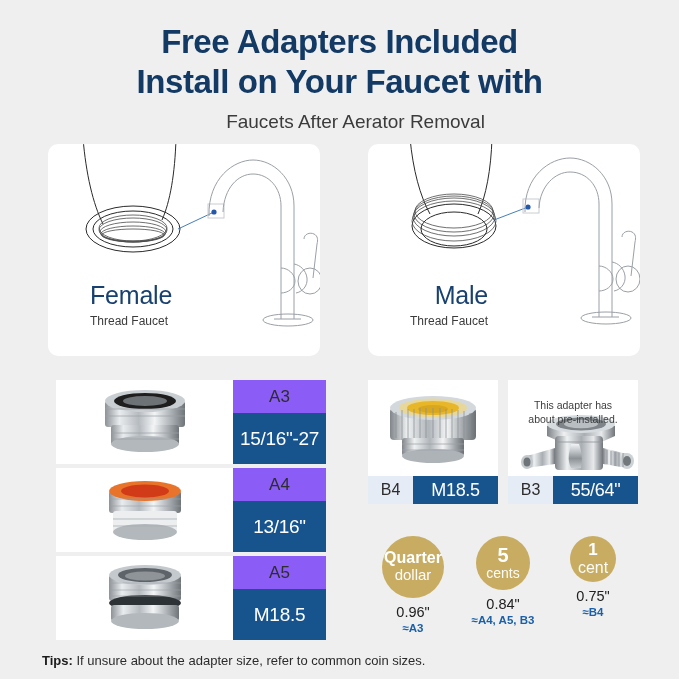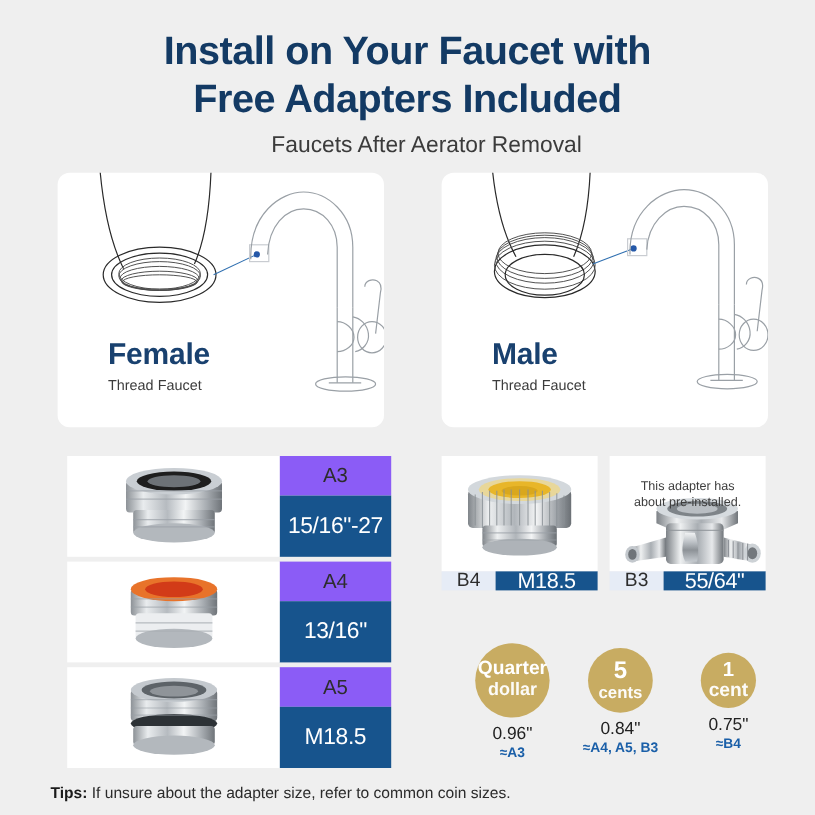--- a/index.html
+++ b/index.html
@@ -55,24 +55,25 @@
 
   .faucet-svg { position: absolute; left: 0; top: 0; }
 
   .faucet-label {
     position: absolute;
     left: 42px;
     bottom: 24px;
   }
   .faucet-label .big {
     color: #19416f;
-    font-weight: bold;
+    font-weight: normal;
     font-size: 25px;
     line-height: 28px;
     letter-spacing: -0.2px;
+    text-align: right;
   }
   .faucet-label .small {
     color: #3c3c3c;
     font-size: 12px;
     line-height: 21px;
     margin-top: 2px;
   }
 
   
   .adapter-table {
@@ -138,60 +139,60 @@
   .pair-note {
     position: absolute;
     left: 0; top: 18px;
     width: 100%;
     text-align: center;
     font-size: 10.5px;
     line-height: 14px;
     color: #3d3d3d;
     z-index: 2;
   }
-  .pair-bar { display: flex; height: 16px; }
+  .pair-bar { display: flex; height: 28px; }
   .pair-code {
     width: 45px;
     background: #e6ecf6;
     color: #2d2d2d;
     font-size: 16px;
     display: flex; align-items: center; justify-content: center;
   }
   .pair-size {
     flex: 1;
     background: #17548d;
     color: #ffffff;
     font-size: 18px;
     display: flex; align-items: center; justify-content: center;
     letter-spacing: -0.3px;
   }
 
   
   .coins {
     position: absolute;
-    left: 382px;
+    left: 368px;
     top: 536px;
     width: 270px;
     display: flex;
     justify-content: space-around;
-    align-items: center;
+    align-items: flex-start;
   }
   .coin-item { text-align: center; width: 84px; }
   .coin-circle {
     background: #c8ac62;
     border-radius: 50%;
     color: #ffffff;
     display: flex;
     flex-direction: column;
     align-items: center;
     justify-content: center;
     margin: 0 auto;
   }
   .coin-circle .c-top { font-weight: bold; line-height: 1.04; }
-  .coin-circle .c-bot { line-height: 1.12; opacity: 0.96; font-weight: bold; }
+  .coin-circle .c-bot { line-height: 1.12; opacity: 0.96; }
   .coin-size {
     margin-top: 6px;
     color: #212121;
     font-size: 14.5px;
     line-height: 17px;
   }
   .coin-approx {
     color: #1a5fa8;
     font-weight: bold;
     font-size: 11.5px;
@@ -215,22 +216,22 @@
   .ln-soft { fill: none; stroke: #9aa0a6; stroke-width: 1; }
   .ln-thin { fill: none; stroke: #4a4a4a; stroke-width: 0.8; }
   .leader { stroke: #2f6fb0; stroke-width: 0.9; fill: none; }
 </style>
 </head>
 <body>
 
 <div id="page">
 
   <div class="header">
+    <div class="title-line">Free Adapters Included</div>
     <div class="title-line">Install on Your Faucet with</div>
-    <div class="title-line">Free Adapters Included</div>
     <div class="subtitle">Faucets After Aerator Removal</div>
   </div>
 
   <div class="faucet-card left">
     <svg class="faucet-svg" width="272" height="212" viewBox="0 0 272 212">
 
       <path class="ln" d="M35 -6 C 38 30, 45 60, 55 80"></path>
       <path class="ln" d="M128 -6 C 127 30, 122 58, 114 76"></path>
 
       <ellipse class="ln" cx="85" cy="85" rx="47" ry="23"></ellipse>

